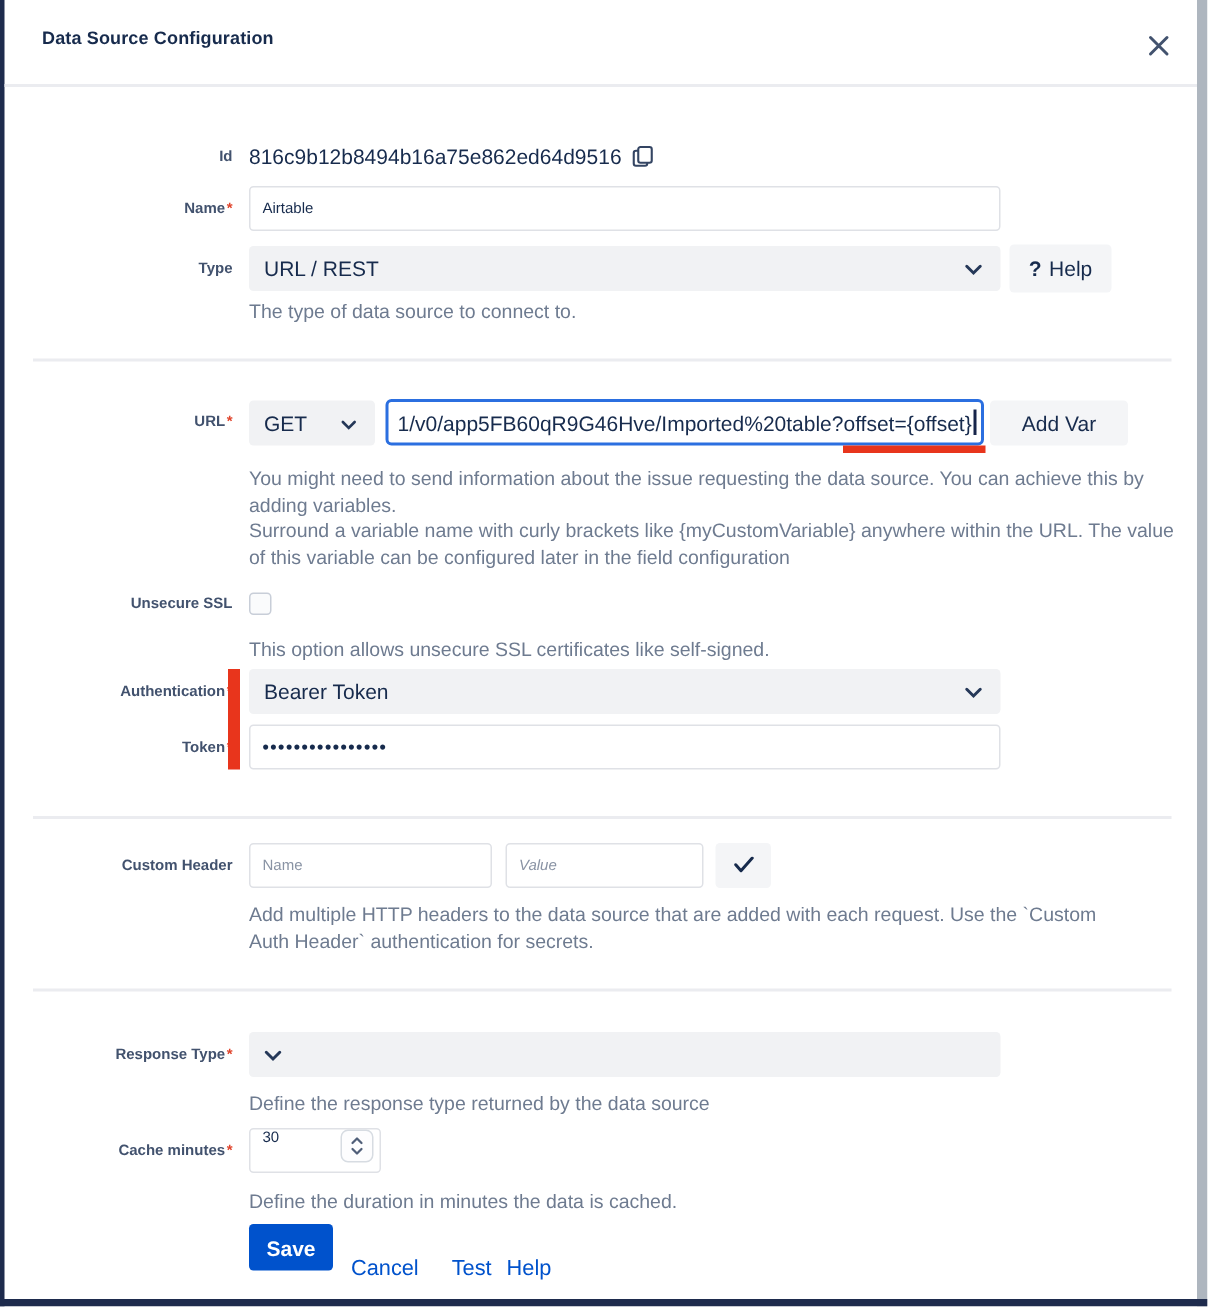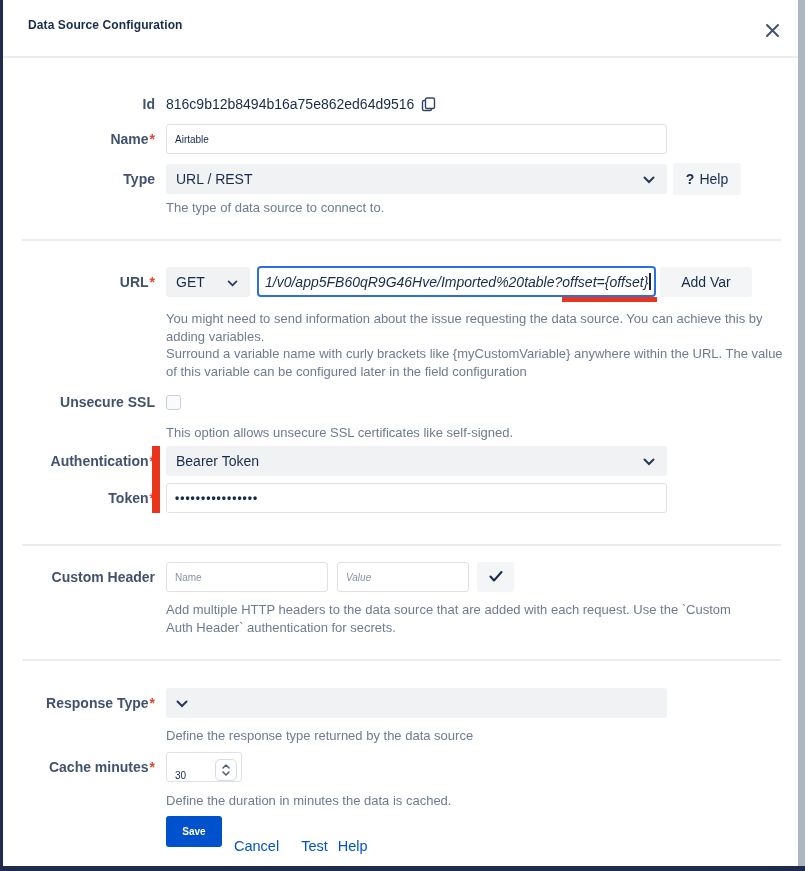--- a/index.html
+++ b/index.html
@@ -14,21 +14,21 @@
   .edge-bottom{ position:absolute; left:0; bottom:0; width:805px; height:5px; background:#1e2b4d; z-index:5; }
 
   .dialog-title { position:absolute; top:18px; left:28px; font-size:12px; font-weight:700; color:#172b4d; letter-spacing:.1px; }
   .close-btn { position:absolute; top:20px; left:762px; width:20px; height:20px; display:flex; align-items:center; justify-content:center; cursor:pointer; }
 
   .divider { position:absolute; height:2px; background:#ebecf0; }
   .divider.full { left:3px; right:7px; }
   .divider.inner{ left:22px; right:24px; }
 
   .row { position:absolute; left:0; display:flex; align-items:center; }
-  .lbl { width:155px; flex:none; text-align:right; font-size:14px; font-weight:600; color:#42526e; }
+  .lbl { width:155px; flex:none; text-align:right; font-size:10px; font-weight:600; color:#42526e; }
   .req { color:#e0442c; font-weight:600; margin-left:1px; }
   .f   { margin-left:11px; }
 
   .input {
     height:30px; border:1px solid #dfe1e6; border-radius:3px; background:#fff;
     color:#172b4d; font-size:10px; padding:0 8px; font-family:inherit; outline:none;
   }
   .select {
     height:30px; background:#f1f2f4; border-radius:3px; display:flex; align-items:center;
     padding:0 12px 0 10px; font-size:14px; color:#172b4d; cursor:pointer;
@@ -36,37 +36,37 @@
   .select .sel-val { flex:1; }
   .btn {
     height:30px; background:#f4f5f7; border-radius:3px; display:inline-flex; align-items:center;
     justify-content:center; font-size:14px; color:#172b4d; cursor:pointer; border:none; font-family:inherit;
   }
   .help { position:absolute; left:166px; font-size:13px; color:#6e7b90; line-height:17.5px; }
 
   .url-input {
     height:31px; border:2px solid #2b6fe0; border-radius:4px; background:#fff;
     display:flex; align-items:center; padding:0 8px 0 6px; font-size:14px; color:#172b4d;
-    overflow:hidden; white-space:nowrap;font-style:italic;
+    overflow:hidden; white-space:nowrap;
   }
   .caret { width:2px; height:17px; background:#17254a; margin-left:1px; flex:none; }
 
   .red-underline { position:absolute; left:562px; top:297px; width:95px; height:5px; background:#e8351c; z-index:4; }
   .red-vbar { position:absolute; left:152px; top:446px; width:8px; height:67px; background:#e8351c; z-index:4; }
 
   .checkbox { width:15px; height:15px; border:1px solid #c8ced8; border-radius:3px; background:#fafbfc; cursor:pointer; }
 
   .token-input { letter-spacing:1px; font-weight:700; font-size:12px; }
   .ph::placeholder { color:#8993a4; opacity:1; }
 
   .stepper { display:flex; flex-direction:column; align-items:center; justify-content:center;
     width:22px; height:22px; border:1px solid #d7dce2; border-radius:5px; background:#fdfdfe; margin-left:auto; }
 
   .save-btn { background:#0052cc; color:#fff; font-weight:700; width:56px; height:31px; border-radius:3px;
-    display:inline-flex; align-items:center; justify-content:center; font-size:10px; border:none; cursor:pointer; font-family:inherit;}
+    display:inline-flex; align-items:center; justify-content:center; font-size:14px; border:none; cursor:pointer; font-family:inherit;}
   .link { color:#0052cc; font-size:14.5px; cursor:pointer; text-decoration:none;margin-top:28px; }
 
   .qmark { font-weight:700; margin-right:5px; }
   .id-value { font-size:14px; color:#172b4d; margin-left:11px; }
   .copy-icon { margin-left:7px; cursor:pointer; display:inline-flex; }
 </style>
 </head>
 <body>
 
 <div class="edge-left"></div>
@@ -179,21 +179,21 @@
   <div class="select f" style="width:501px">
     <span><svg width="12" height="8" viewBox="0 0 12 8" fill="none">
           <path d="M1.5 1.5L6 6l4.5-4.5" stroke="#253858" stroke-width="2" stroke-linecap="round"></path>
         </svg></span>
   </div>
 </div>
 <div class="help" style="top:727px">Define the response type returned by the data source</div>
 
 <div class="row" style="top:752px">
   <div class="lbl"><span>Cache minutes</span><span class="req">*</span></div>
-  <div class="input f" style="width:76px; display:flex; align-items:flex-end; padding:0 4px 0 8px">
+  <div class="input f" style="width:88px; display:flex; align-items:flex-start; padding:0 4px 0 8px">
     <span>30</span>
     <span class="stepper">
       <svg width="10" height="14" viewBox="0 0 10 14" fill="none">
         <path d="M2 5l3-3 3 3" stroke="#505f79" stroke-width="1.5" stroke-linecap="round" stroke-linejoin="round"></path>
         <path d="M2 9l3 3 3-3" stroke="#505f79" stroke-width="1.5" stroke-linecap="round" stroke-linejoin="round"></path>
       </svg>
     </span>
   </div>
 </div>
 <div class="help" style="top:792px">Define the duration in minutes the data is cached.</div>

